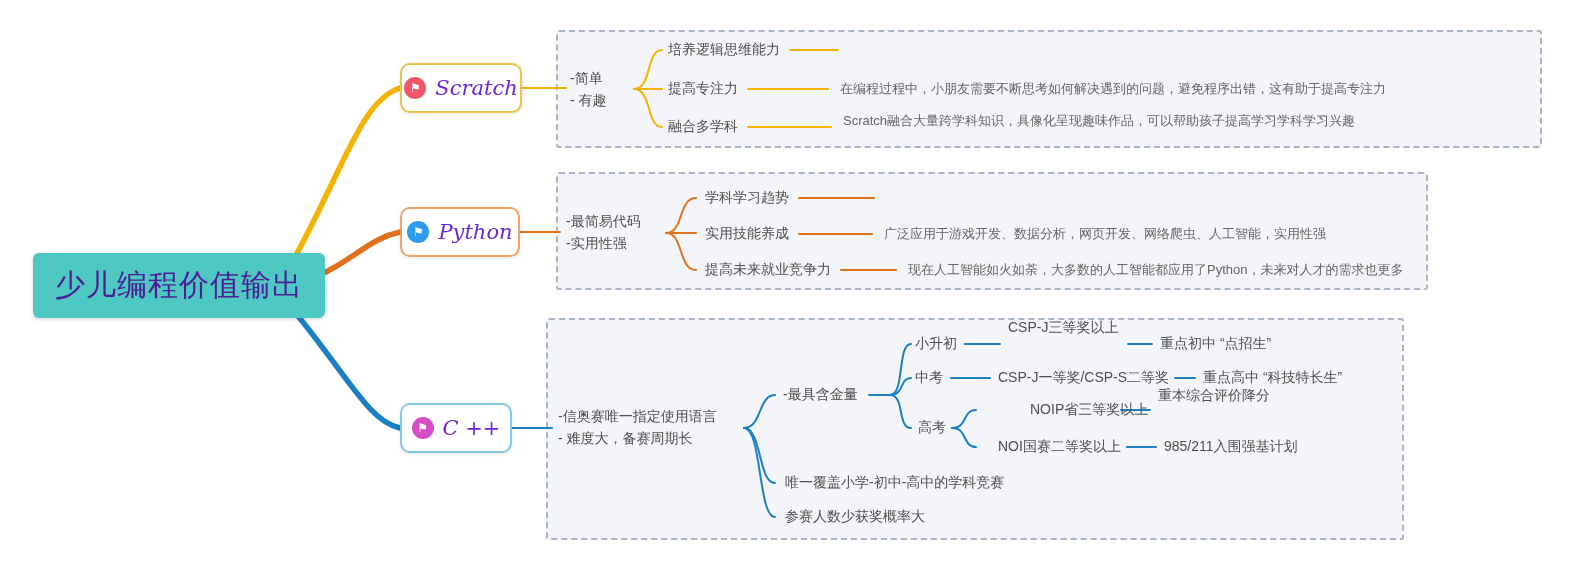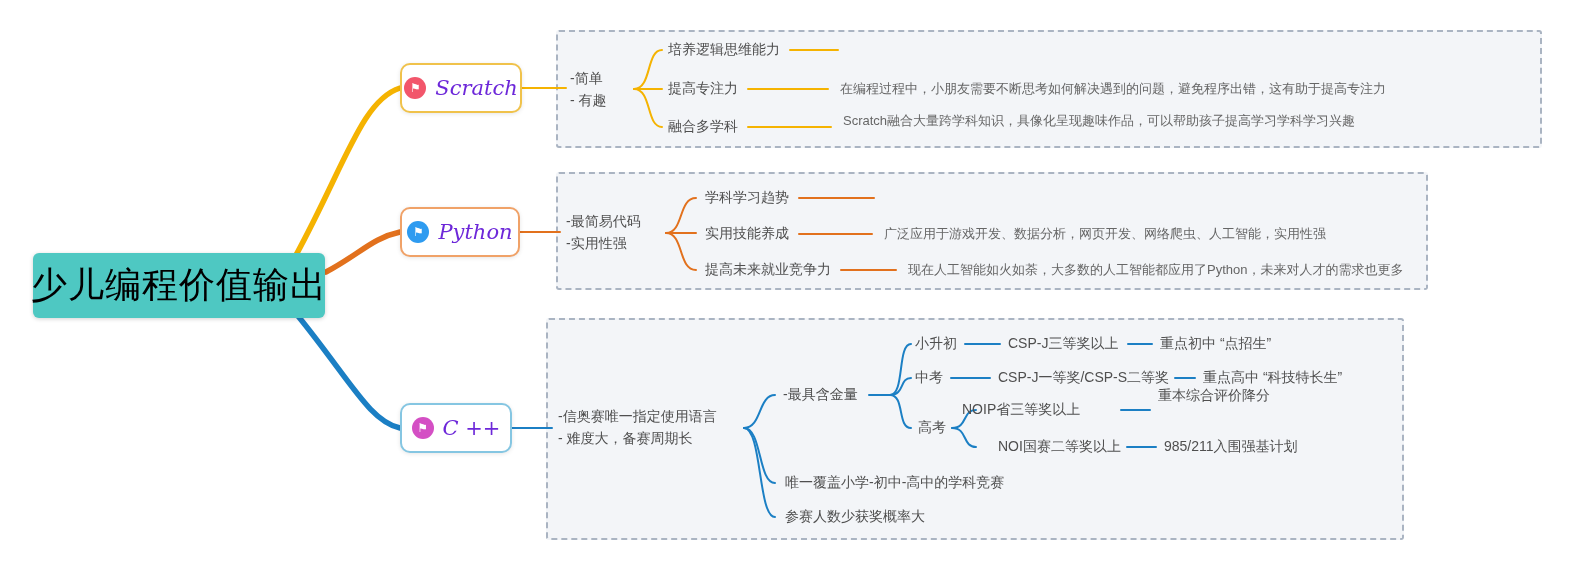--- a/index.html
+++ b/index.html
@@ -7,21 +7,21 @@
   body{font-family:"Liberation Sans","DejaVu Sans",sans-serif}
   .canvas{position:relative;width:1587px;height:570px;background:#fff;overflow:hidden}
   .group{position:absolute;border:2px dashed #aab4c2;background:#f3f5f8;border-radius:3px;z-index:1}
   svg.wires{position:absolute;left:0;top:0;z-index:2;pointer-events:none}
   svg.wires path{fill:none;stroke-linecap:round}
   .y{stroke:#f5b301;stroke-width:2}
   .o{stroke:#e2711d;stroke-width:2}
   .b{stroke:#1b7fc4;stroke-width:2}
   .thick{stroke-width:5.5}
   .root{position:absolute;left:33px;top:253px;width:292px;height:65px;background:#4ec8c2;border-radius:6px;
-        display:flex;align-items:center;justify-content:center;color:#000000;font-size:36px;letter-spacing:1px;
+        display:flex;align-items:center;justify-content:center;color:#4c1d95;font-size:30px;letter-spacing:1px;
         box-shadow:0 1px 4px rgba(0,0,0,.18);z-index:3;white-space:nowrap}
   .node{position:absolute;display:flex;align-items:center;justify-content:center;gap:9px;background:#fff;
         border-radius:10px;box-shadow:0 1px 4px rgba(0,0,0,.10);z-index:3}
   .node .name{font-family:"DejaVu Serif","Liberation Serif",serif;font-style:italic;font-size:21px;color:#6d28d9;white-space:nowrap}
   .flag{width:22px;height:22px;border-radius:50%;display:flex;align-items:center;justify-content:center;
         color:#fff;font-size:12px;line-height:1;flex:0 0 auto}
   .bn-scratch{left:400px;top:63px;width:122px;height:50px;border:2px solid #f0c24b}
   .bn-python{left:400px;top:207px;width:120px;height:50px;border:2px solid #f0a268}
   .bn-cpp{left:400px;top:403px;width:112px;height:50px;border:2px solid #85c6e2}
   .t{position:absolute;transform:translateY(-50%);font-size:14px;color:#4f4f4f;white-space:nowrap;z-index:3}
@@ -106,30 +106,30 @@
   <div class="d" style="left:884px;top:234px">广泛应用于游戏开发、数据分析，网页开发、网络爬虫、人工智能，实用性强</div>
   <div class="t" style="left:705px;top:270px">提高未来就业竞争力</div>
   <div class="d" style="left:908px;top:270px">现在人工智能如火如荼，大多数的人工智能都应用了Python，未来对人才的需求也更多</div>
 
   <div class="t" style="left:558px;top:417px">-信奥赛唯一指定使用语言</div>
   <div class="t" style="left:558px;top:439px">- 难度大，备赛周期长</div>
 
   <div class="t" style="left:783px;top:395px">-最具含金量</div>
 
   <div class="t" style="left:915px;top:344px">小升初</div>
-  <div class="t" style="left:1008px;top:344px">CSP-J三等奖以上</div>
+  <div class="t" style="left:1008px;top:328px">CSP-J三等奖以上</div>
   <div class="t" style="left:1160px;top:344px">重点初中 “点招生”</div>
 
   <div class="t" style="left:915px;top:378px">中考</div>
   <div class="t" style="left:998px;top:378px">CSP-J一等奖/CSP-S二等奖</div>
   <div class="t" style="left:1203px;top:378px">重点高中 “科技特长生”</div>
 
   <div class="t" style="left:918px;top:428px">高考</div>
 
-  <div class="t" style="left:962px;top:410px">NOIP省三等奖以上</div>
+  <div class="t" style="left:1030px;top:410px">NOIP省三等奖以上</div>
   <div class="t" style="left:1158px;top:396px">重本综合评价降分</div>
   <div class="t" style="left:998px;top:447px">NOI国赛二等奖以上</div>
   <div class="t" style="left:1164px;top:447px">985/211入围强基计划</div>
 
   <div class="t" style="left:785px;top:483px">唯一覆盖小学-初中-高中的学科竞赛</div>
   <div class="t" style="left:785px;top:517px">参赛人数少获奖概率大</div>
 
 </div>
 
 </body></html>

